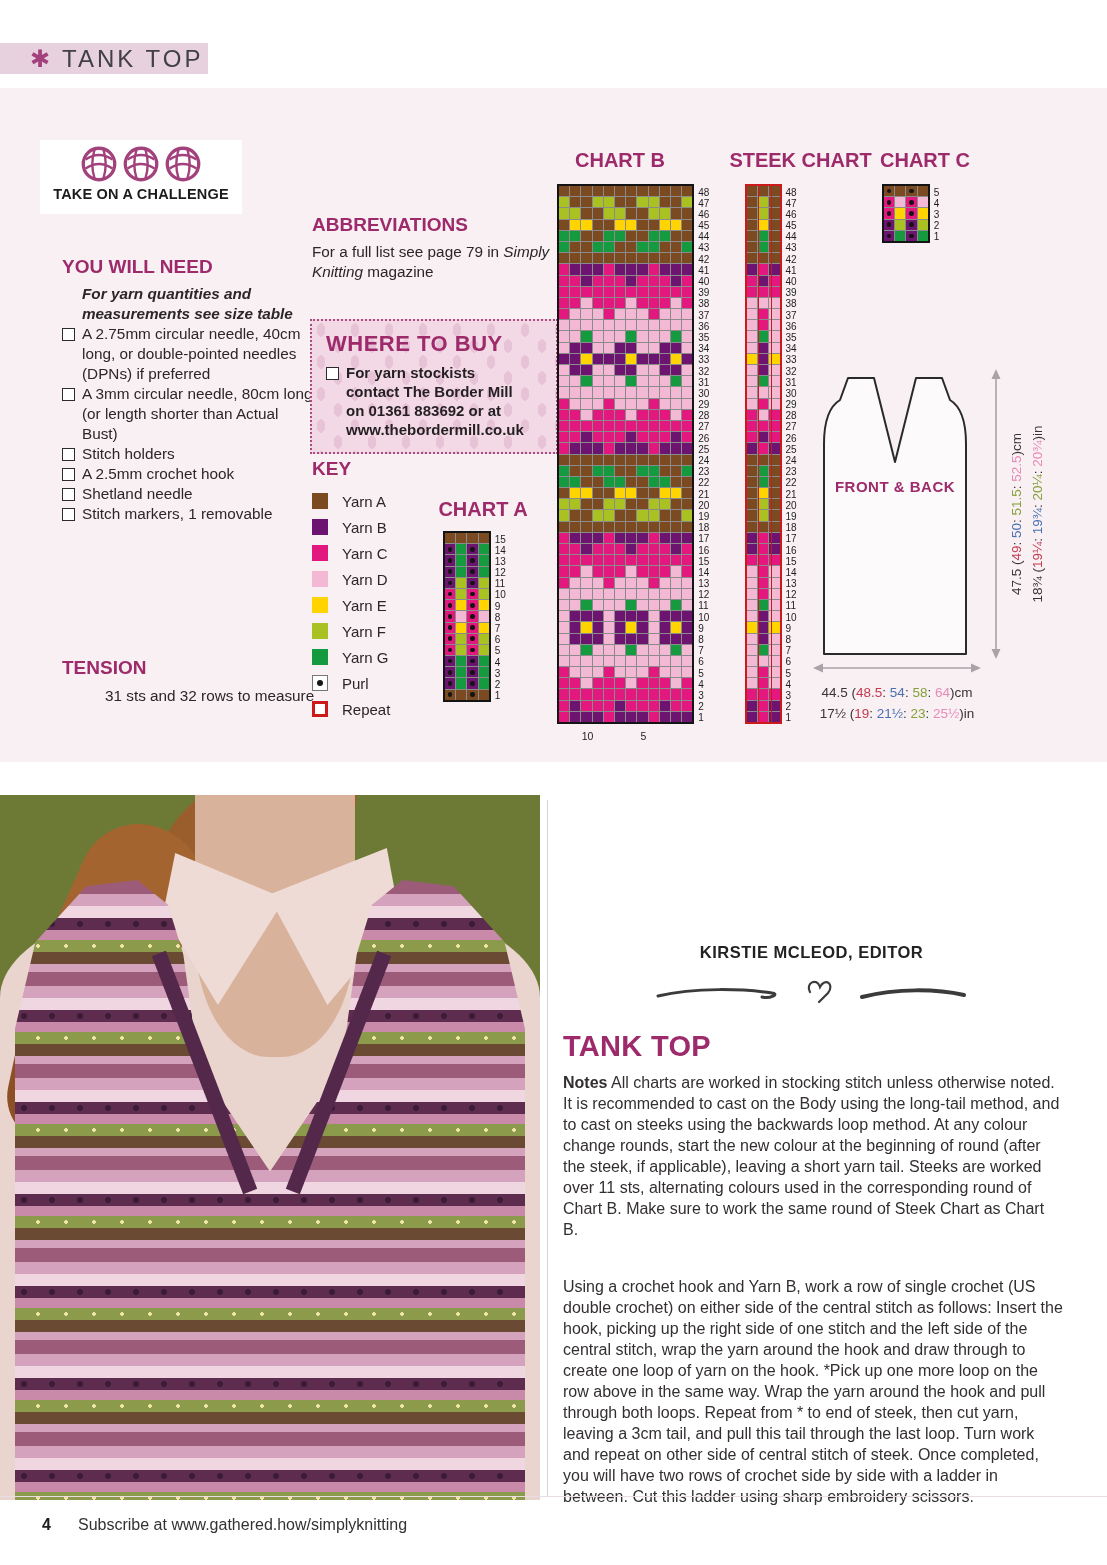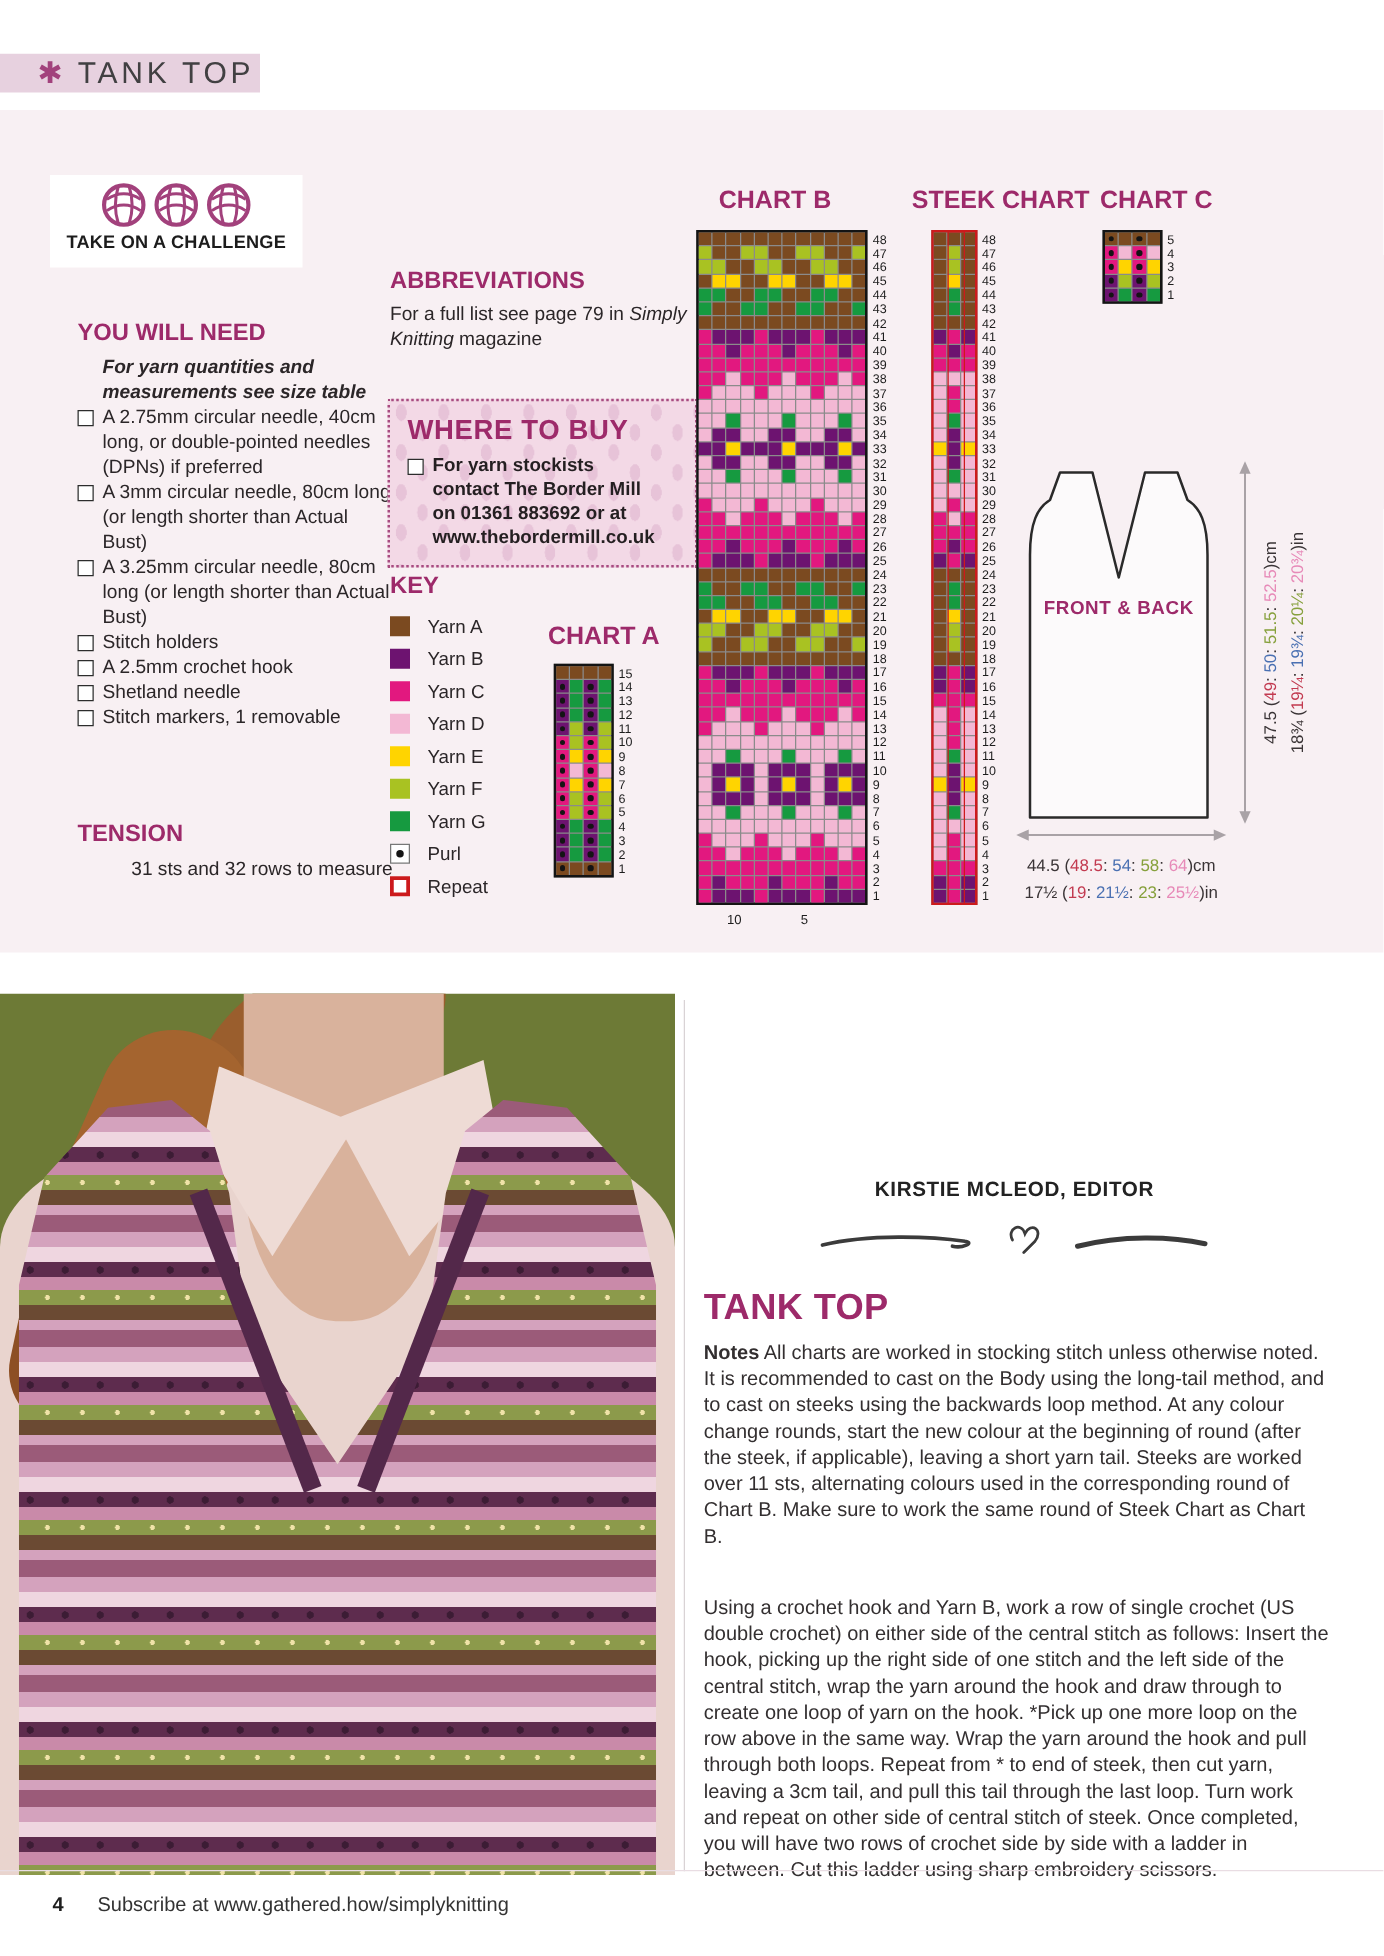--- a/index.html
+++ b/index.html
@@ -121,24 +121,20 @@
       <div class="li">
         <span class="cb"></span>
         <span>A 2.75mm circular needle, 40cm long, or double-pointed needles (DPNs) if preferred</span>
       </div>
       <div class="li">
         <span class="cb"></span>
         <span>A 3mm circular needle, 80cm long (or length shorter than Actual Bust)</span>
       </div>
       <div class="li">
         <span class="cb"></span>
-        <span>A 3.25mm circular needle, 80cm long (or length shorter than Actual Bust)</span>
-      </div>
-      <div class="li">
-        <span class="cb"></span>
         <span>Stitch holders</span>
       </div>
       <div class="li">
         <span class="cb"></span>
         <span>A 2.5mm crochet hook</span>
       </div>
       <div class="li">
         <span class="cb"></span>
         <span>Shetland needle</span>
       </div>

